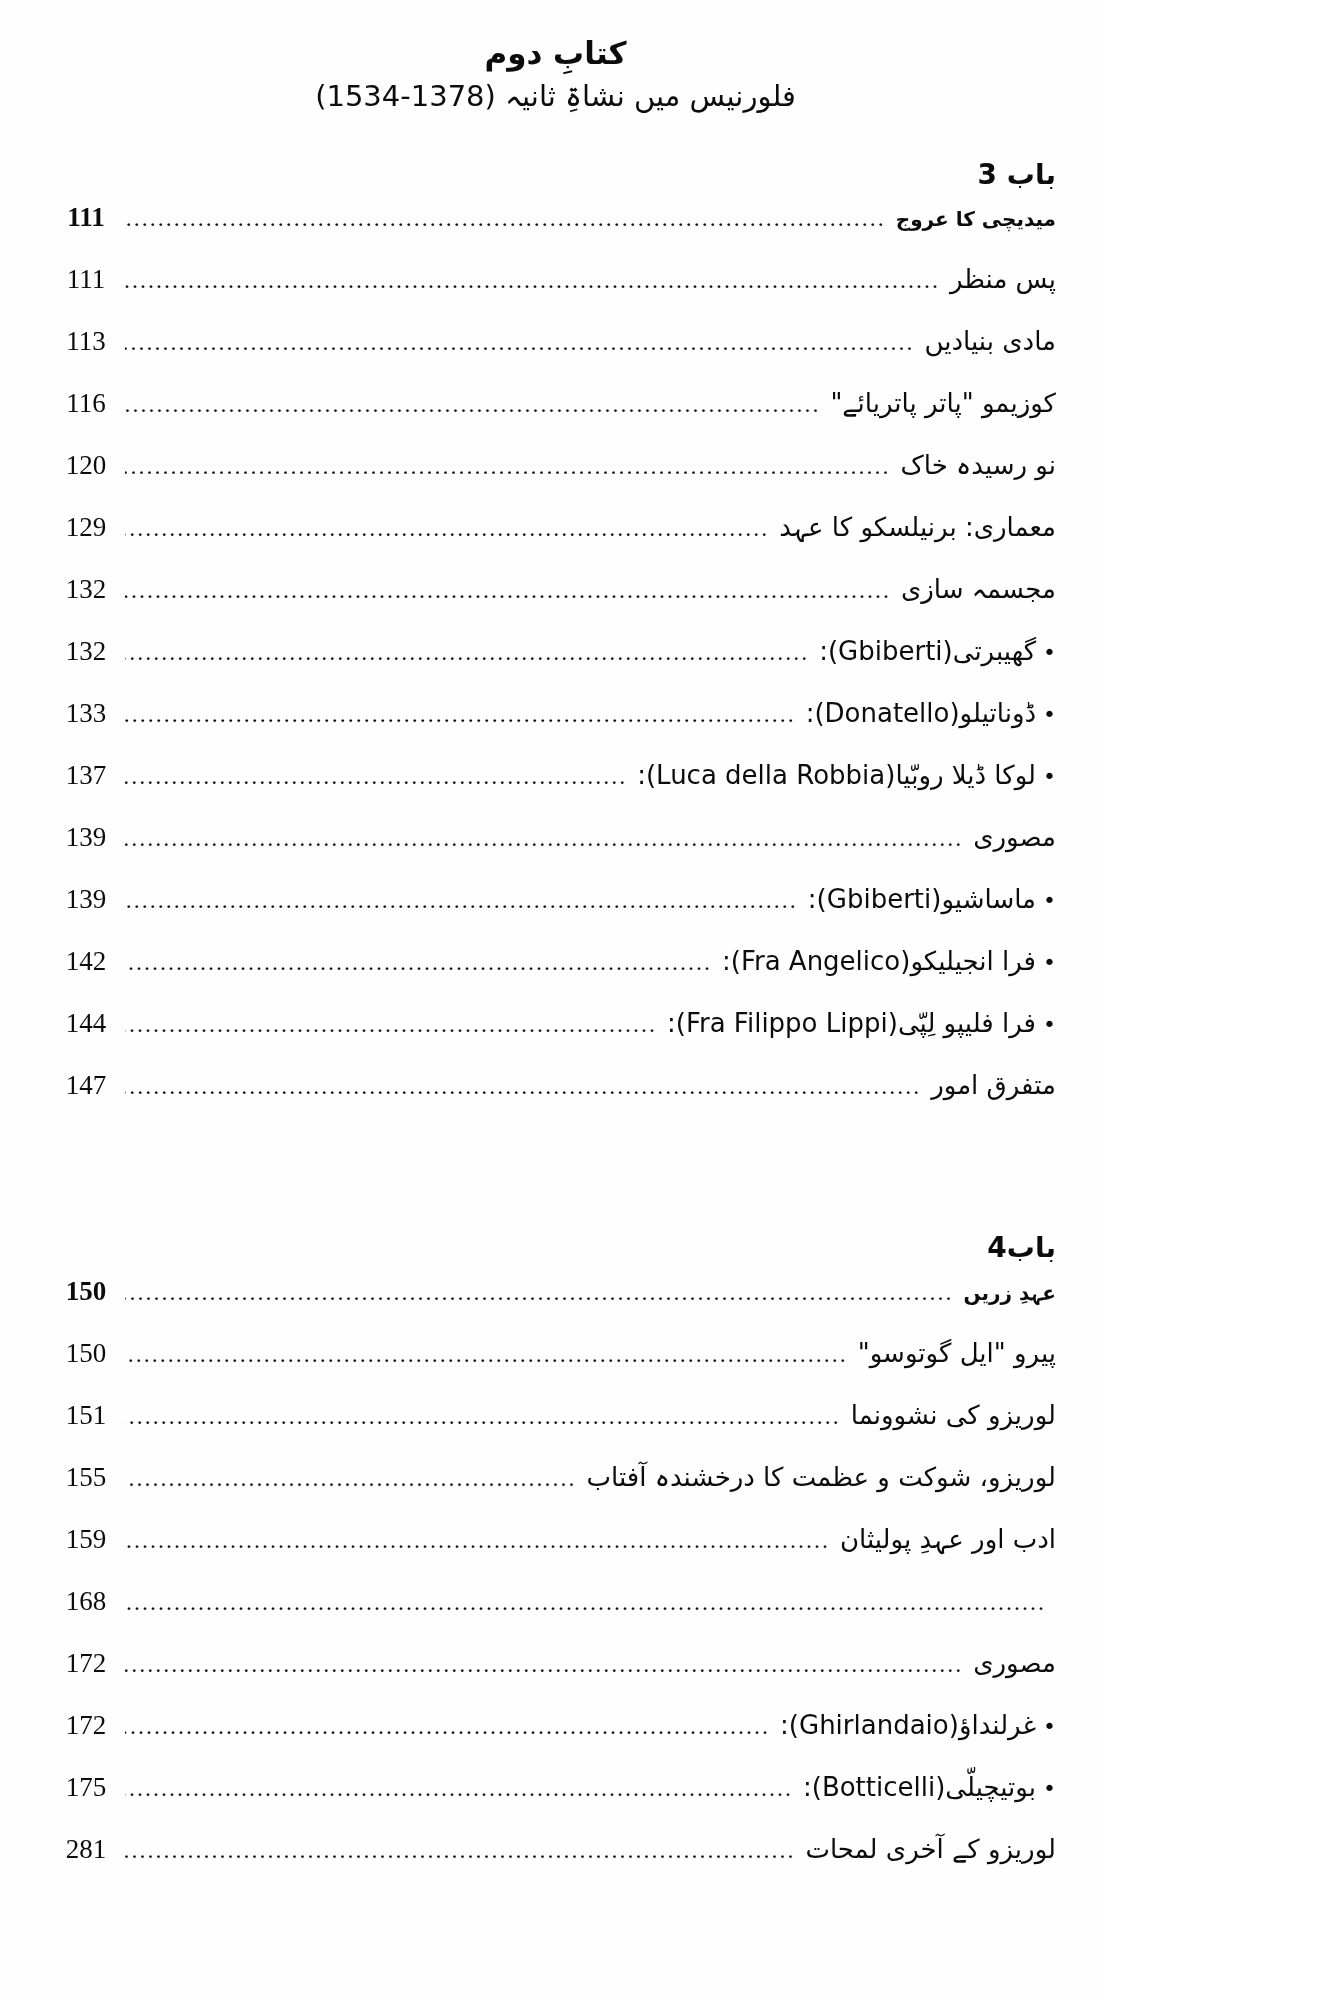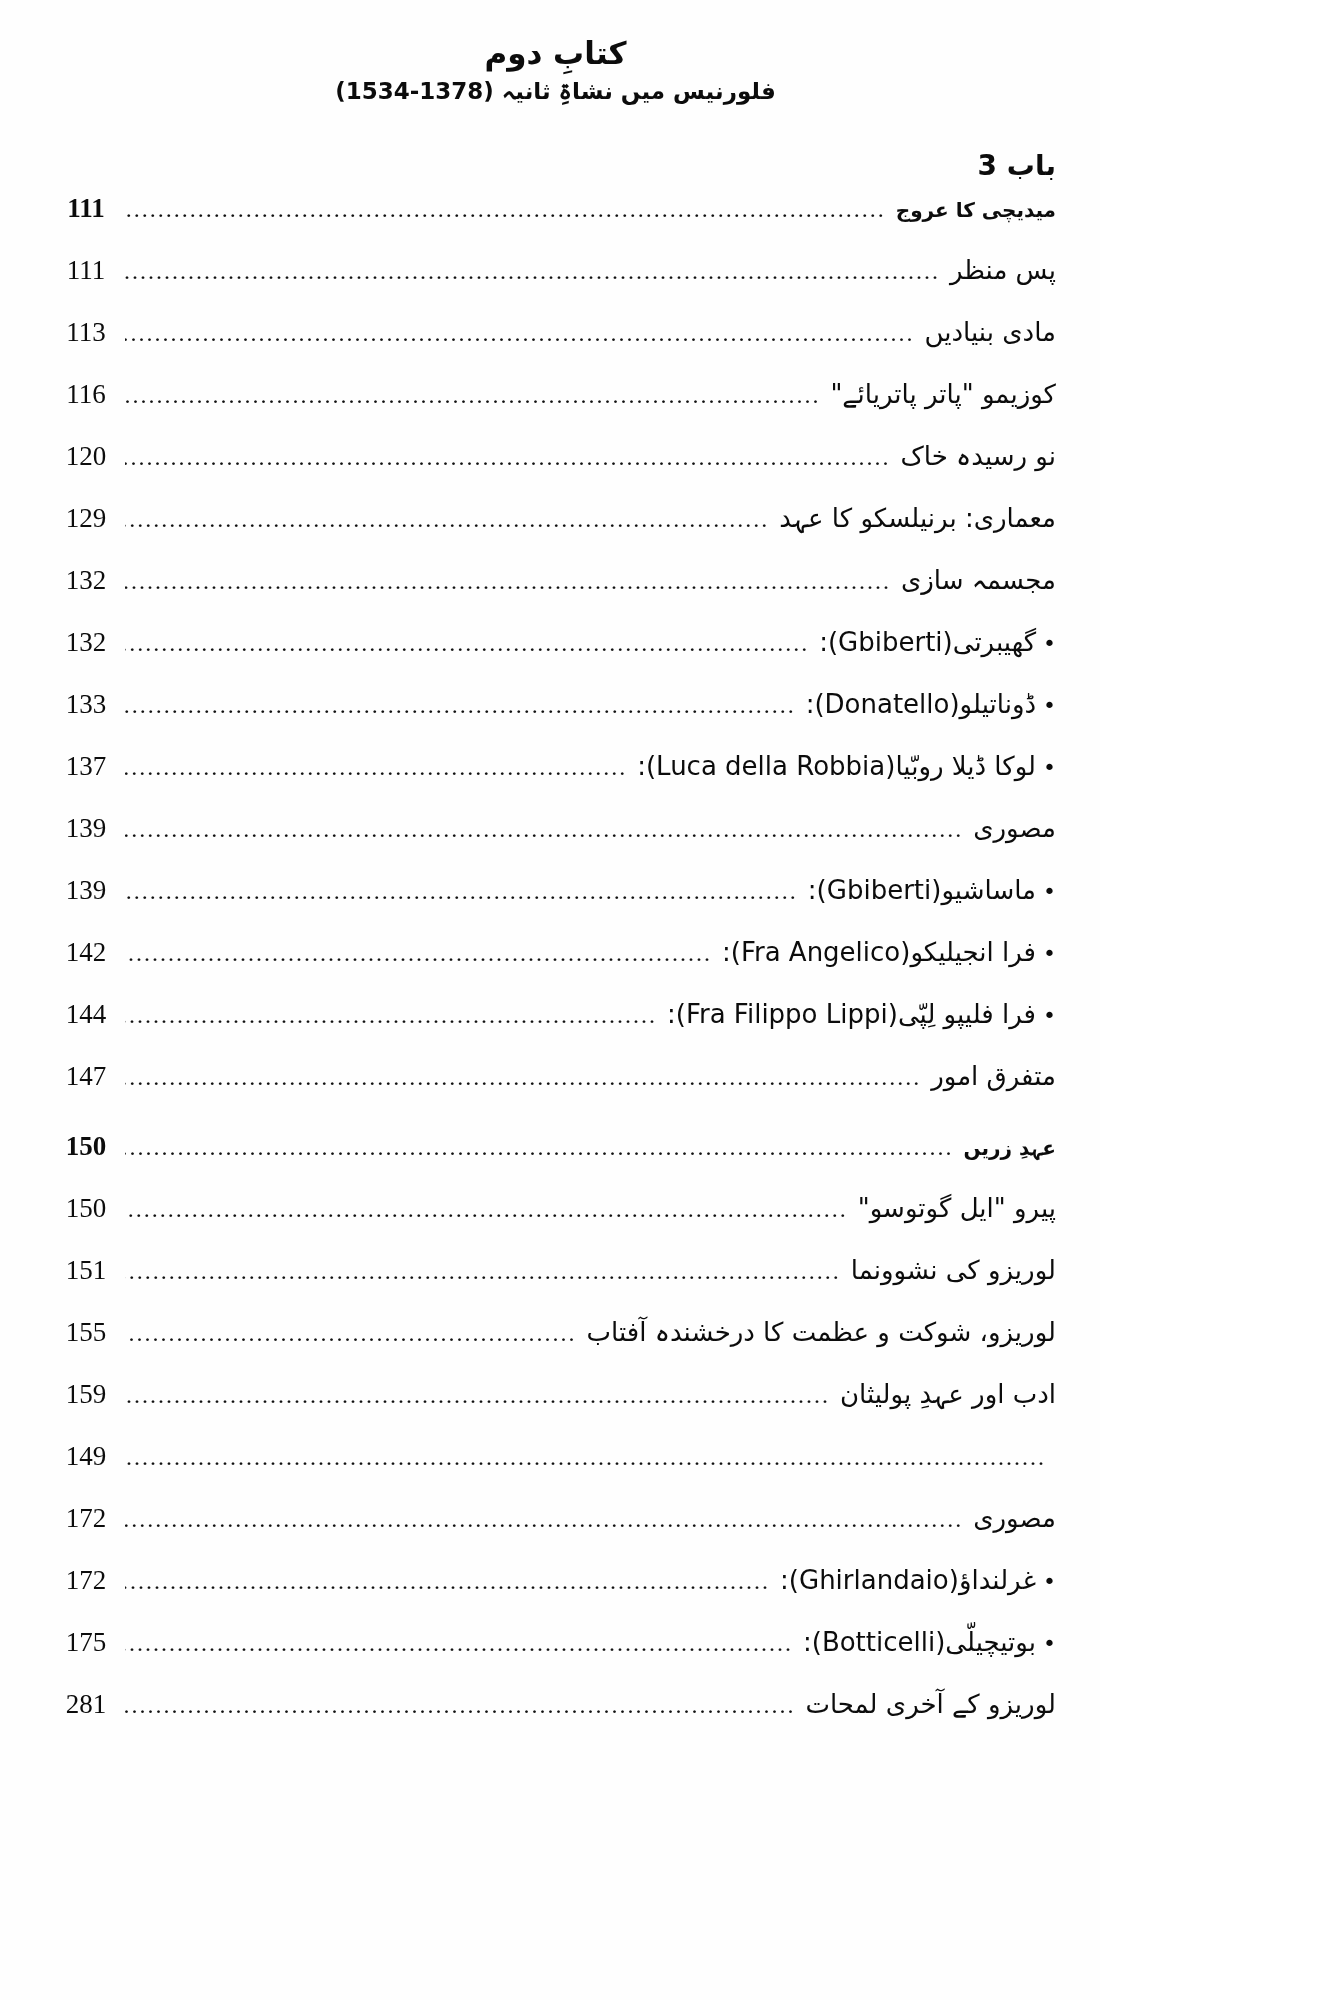--- a/index.html
+++ b/index.html
@@ -16,21 +16,21 @@
     background:#fefefe;
   }
   .header{
     direction:rtl;
     text-align:center;
   }
   .book-label{
     font-size:31px;font-weight:700;line-height:1.25;
   }
   .book-title{
-    font-size:23px;font-weight:700;line-height:1.6;
+    font-size:29px;font-weight:400;line-height:1.6;
   }
   .chapter-label{
     direction:rtl;text-align:right;
     font-size:28px;font-weight:700;
     margin-top:36px;
     line-height:1.4;
   }
   .gap-top{margin-top:96px;}
   .toc{margin-top:8px;}
   .row{
@@ -160,20 +160,21 @@
     </div>
 
     <div class="row">
       <span class="label">متفرق امور</span>
       <span class="leader"></span>
       <span class="pagenum">147</span>
     </div>
 
   </div>
 
+  <div class="chapter-label gap-top">باب4</div>
 
   <div class="toc">
 
     <div class="row bold">
       <span class="label">عہدِ زریں</span>
       <span class="leader"></span>
       <span class="pagenum">150</span>
     </div>
 
     <div class="row">
@@ -195,21 +196,21 @@
     </div>
 
     <div class="row">
       <span class="label">ادب اور عہدِ پولیثان</span>
       <span class="leader"></span>
       <span class="pagenum">159</span>
     </div>
 
     <div class="row">
       <span class="leader"></span>
-      <span class="pagenum">149</span>
+      <span class="pagenum">168</span>
     </div>
 
     <div class="row">
       <span class="label">مصوری</span>
       <span class="leader"></span>
       <span class="pagenum">172</span>
     </div>
 
     <div class="row bullet">
       <span class="label">غرلنداؤ(Ghirlandaio):</span>

